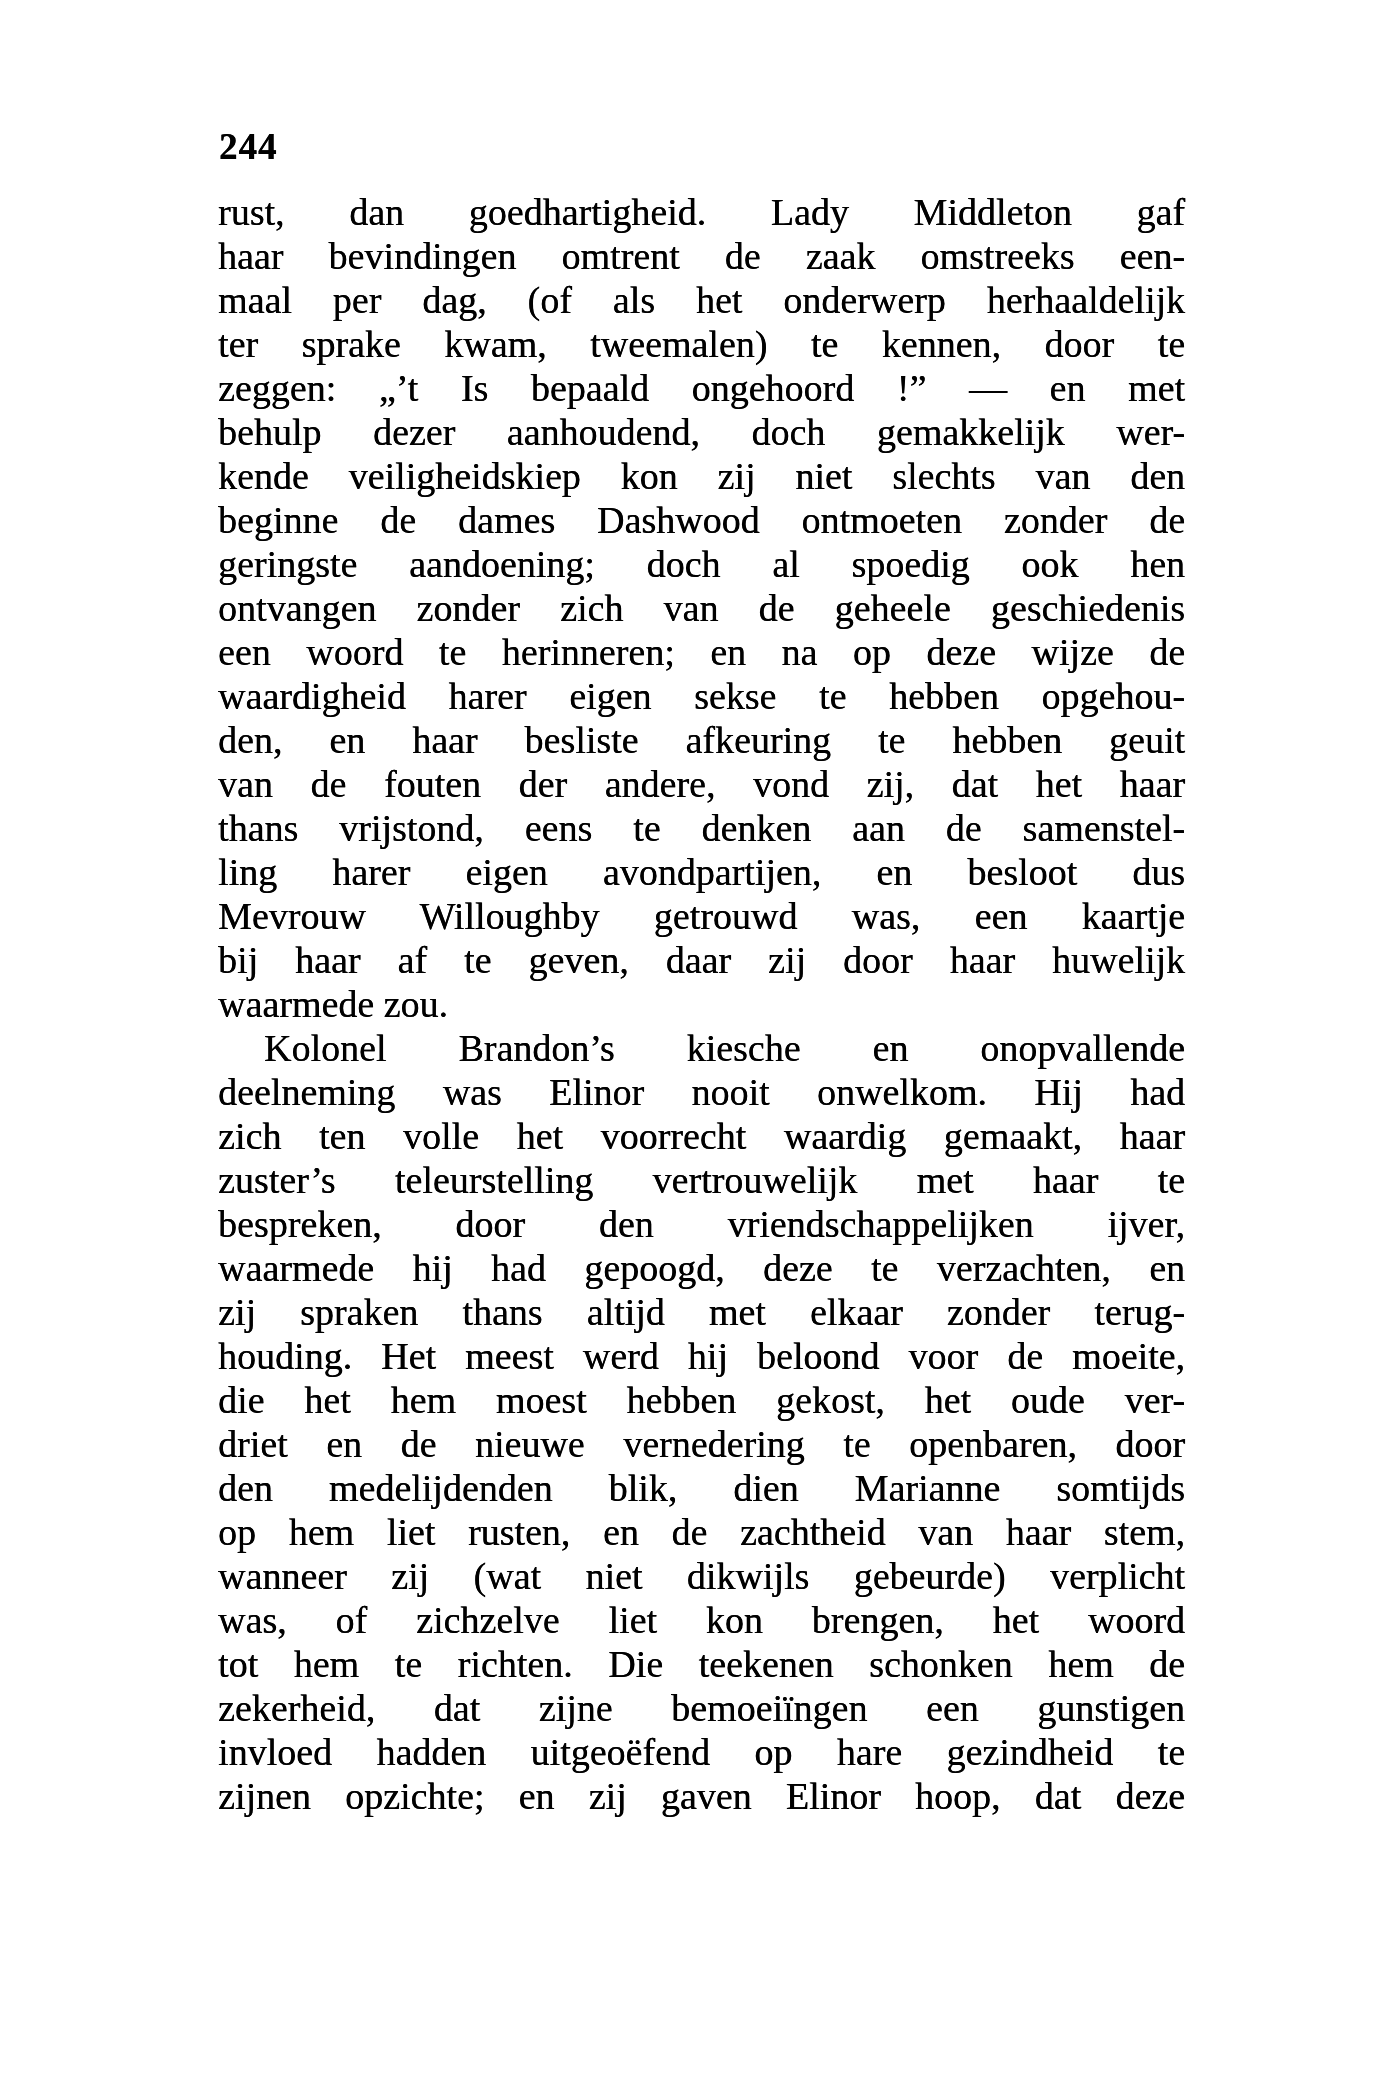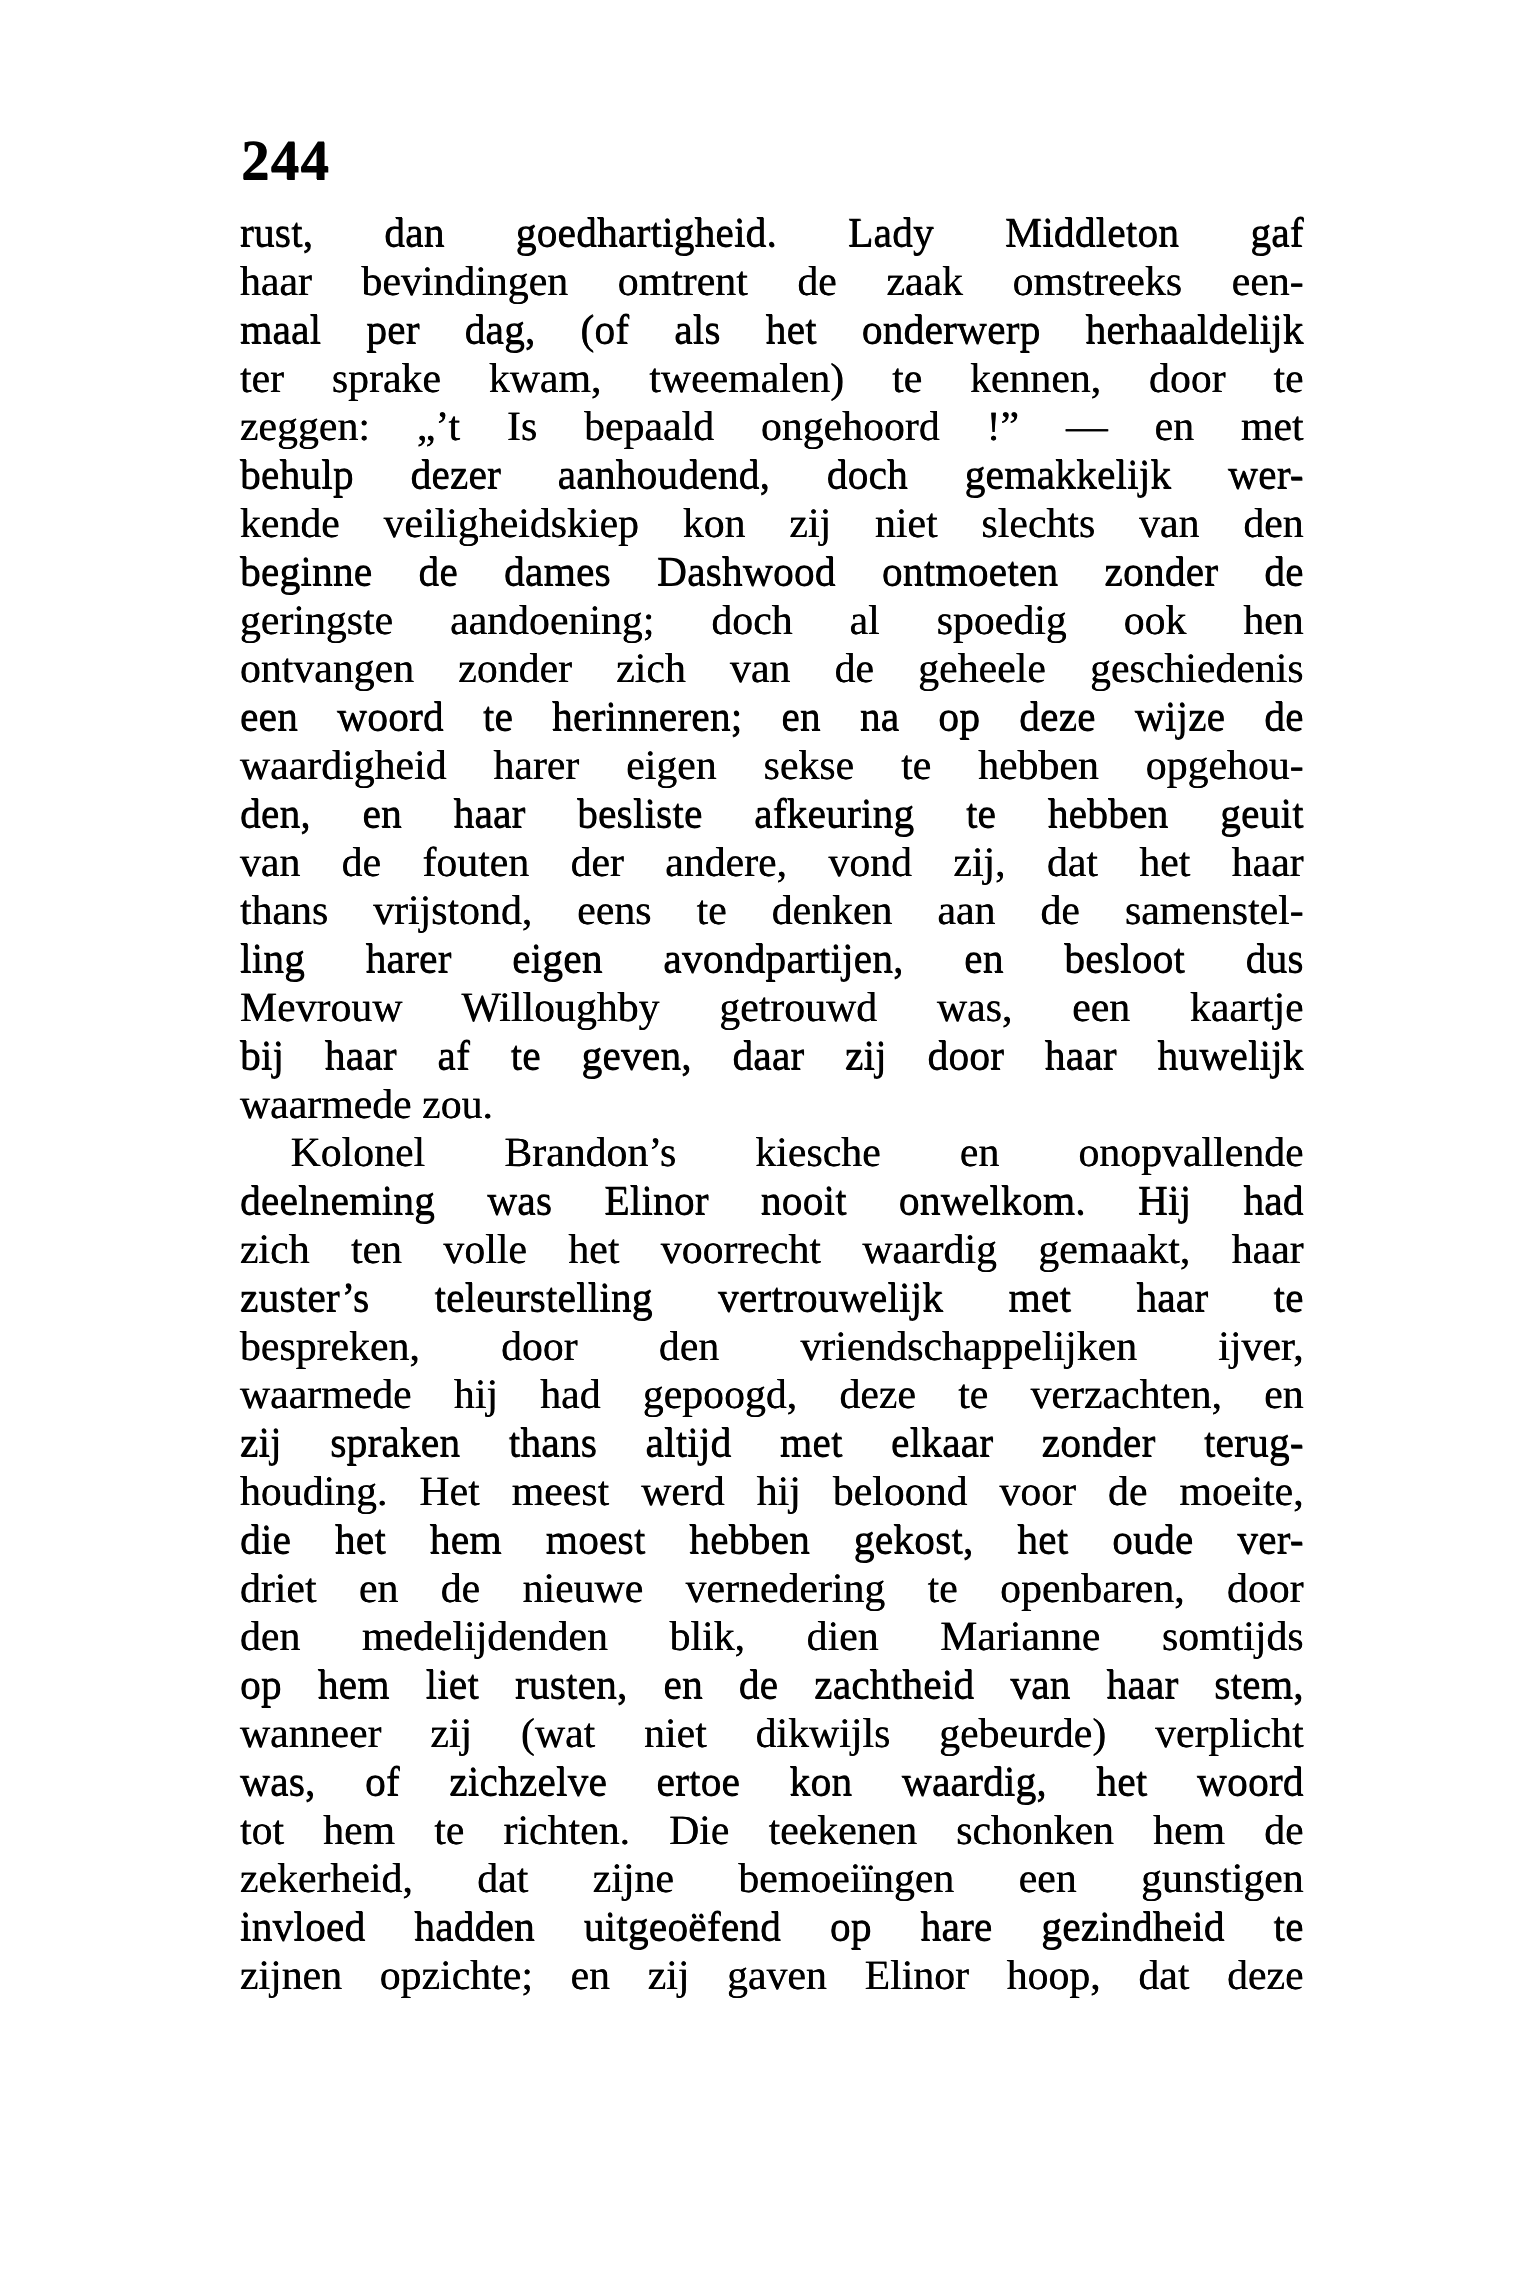--- a/index.html
+++ b/index.html
@@ -15,21 +15,21 @@
     width: 1387px;
     height: 2078px;
     background: #ffffff;
     color: #000000;
     font-family: "Liberation Serif", "DejaVu Serif", serif;
   }
   .page-number {
     position: absolute;
     left: 219px;
     top: 125px;
-    font-size: 52px;
+    font-size: 37px;
     line-height: 44px;
     letter-spacing: 1px;
     font-weight: bold;
     text-shadow: 0.3px 0.3px 0 #000;
   }
   .text-block {
     position: absolute;
     left: 218px;
     top: 190px;
     width: 967px;
@@ -83,19 +83,19 @@
       <div class="line"><span>zuster’s teleurstelling vertrouwelijk met haar te</span></div>
       <div class="line"><span>bespreken, door den vriendschappelijken ijver,</span></div>
       <div class="line"><span>waarmede hij had gepoogd, deze te verzachten, en</span></div>
       <div class="line"><span>zij spraken thans altijd met elkaar zonder terug-</span></div>
       <div class="line"><span>houding. Het meest werd hij beloond voor de moeite,</span></div>
       <div class="line"><span>die het hem moest hebben gekost, het oude ver-</span></div>
       <div class="line"><span>driet en de nieuwe vernedering te openbaren, door</span></div>
       <div class="line"><span>den medelijdenden blik, dien Marianne somtijds</span></div>
       <div class="line"><span>op hem liet rusten, en de zachtheid van haar stem,</span></div>
       <div class="line"><span>wanneer zij (wat niet dikwijls gebeurde) verplicht</span></div>
-      <div class="line"><span>was, of zichzelve ertoe kon waardig, het woord</span></div>
+      <div class="line"><span>was, of zichzelve liet kon brengen, het woord</span></div>
       <div class="line"><span>tot hem te richten. </span><span class="italic">Die</span><span> teekenen schonken hem de</span></div>
       <div class="line"><span>zekerheid, dat zijne bemoeiïngen een gunstigen</span></div>
       <div class="line"><span>invloed hadden uitgeoëfend op hare gezindheid te</span></div>
       <div class="line"><span>zijnen opzichte; en </span><span class="italic">zij</span><span> gaven Elinor hoop, dat deze</span></div>
     </div>
 </div>
 
 </body></html>

